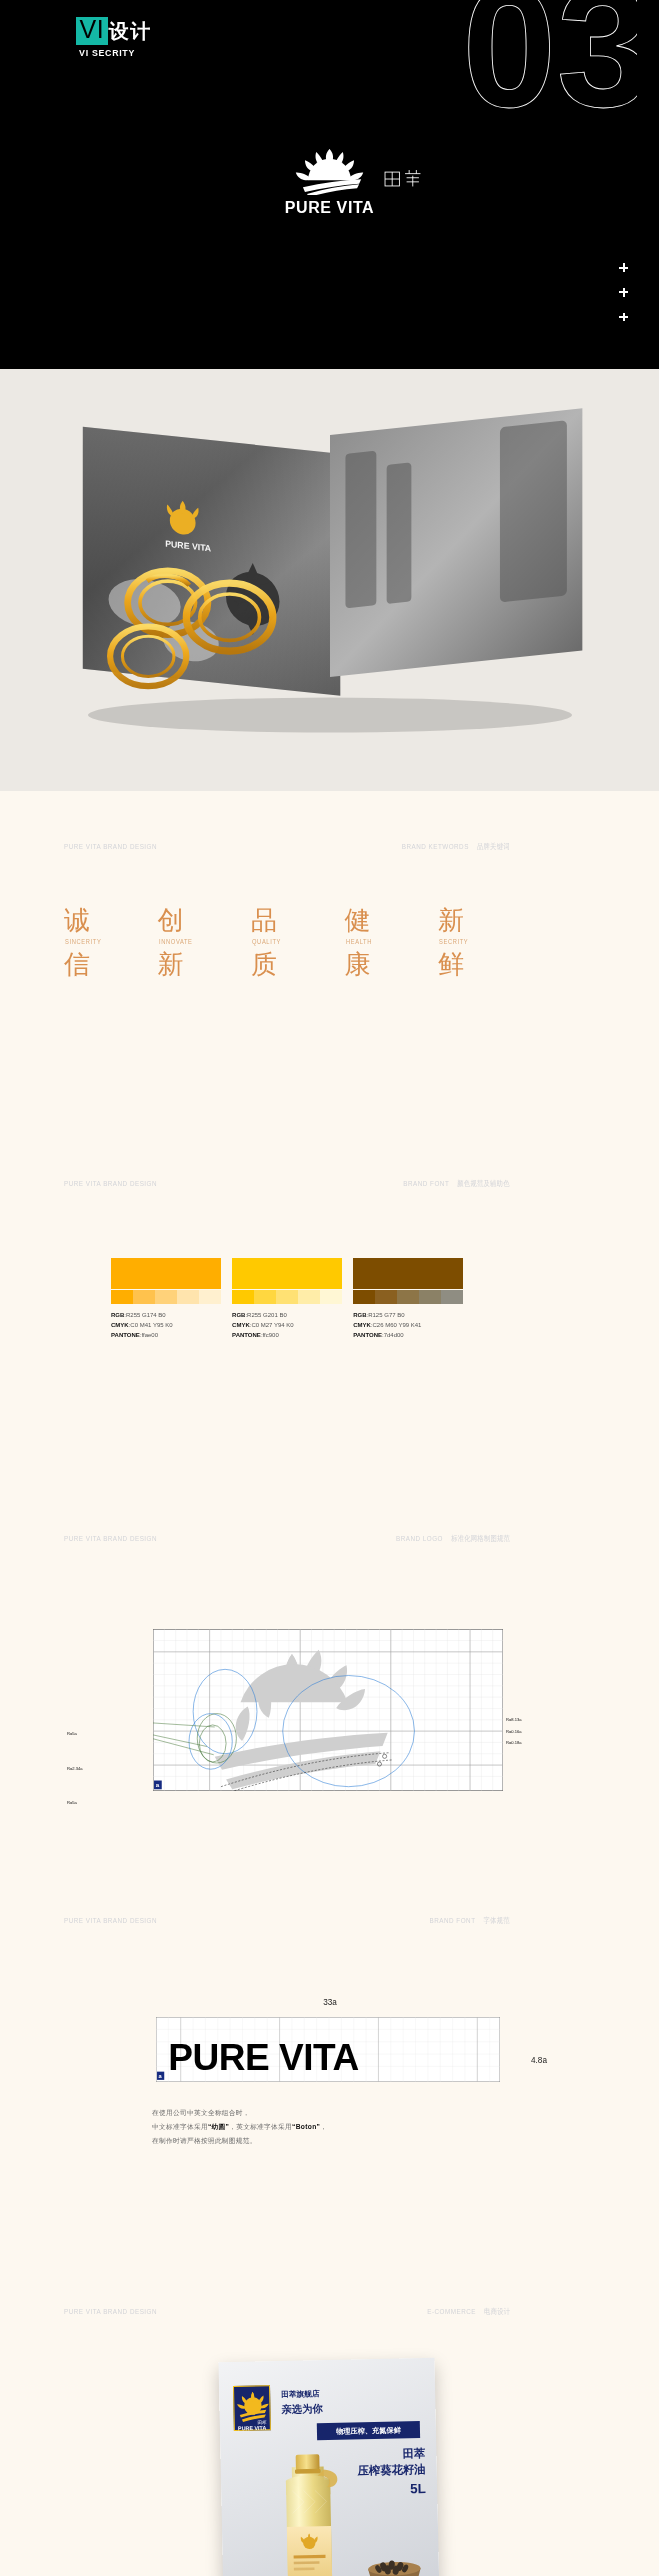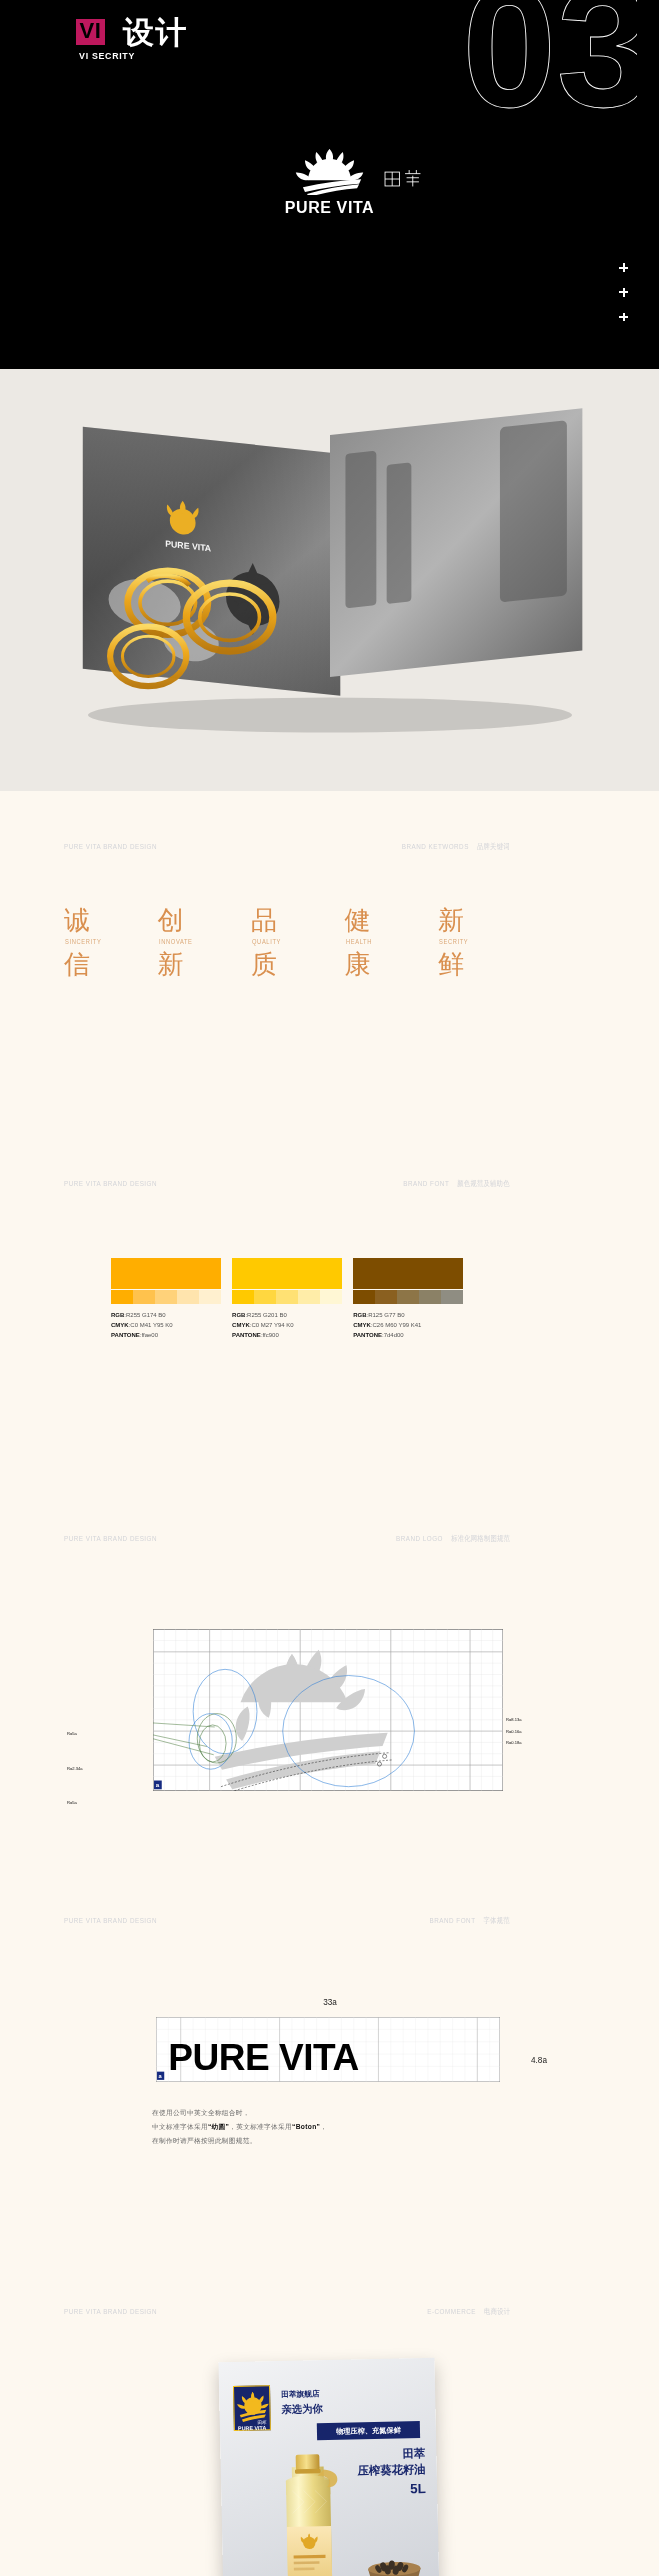--- a/index.html
+++ b/index.html
@@ -8,24 +8,24 @@
     background:#fdf8f0;
     font-family:"Liberation Sans", sans-serif;
   }
   .page { position:relative; width:659px; height:2663px; }
 
   
   .hero { position:relative; width:659px; height:369px; background:#000; overflow:hidden; }
   .vi-block { position:absolute; left:76px; top:16.5px; }
   .vi-row { display:flex; align-items:center; }
   .vi-badge {
-    background:#be185d; color:#000; font-weight:bold; font-size:22px;
+    background:#14b8a6; color:#000; font-weight:normal; font-size:25px;
     line-height:0.95; padding:1.5px 3.6px 3.1px 3.6px; letter-spacing:0.5px;
   }
-  .vi-cn { color:#fff; font-size:31px; font-weight:bold; margin-left:18px; letter-spacing:1.5px; line-height:1; }
+  .vi-cn { color:#fff; font-size:20px; font-weight:bold; margin-left:1px; letter-spacing:1.5px; line-height:1; }
   .vi-sub { color:#fff; font-size:8.8px; font-weight:bold; letter-spacing:0.7px; margin-top:3.6px; margin-left:3.1px; }
 
   .big-num { position:absolute; right:21.6px; top:-27px; }
   .big-num svg { display:block; }
 
   
   .brandmark { position:absolute; left:0; right:0; top:148px; display:flex; flex-direction:column; align-items:center; }
   .mark-wrap { position:relative; width:93px; height:47px; }
   .mark-word { margin-top:4.1px; color:#fff; font-size:16px; font-weight:bold; letter-spacing:0.6px; }
 

